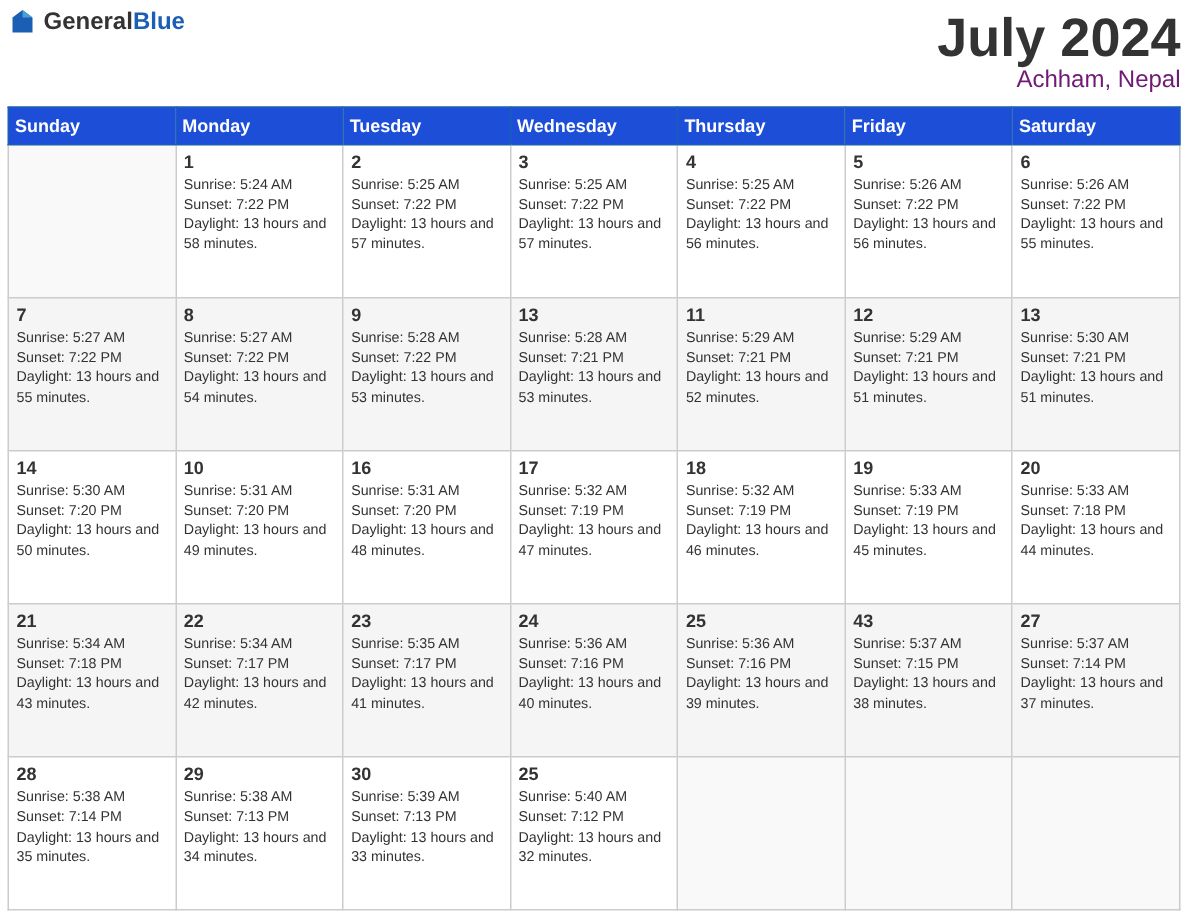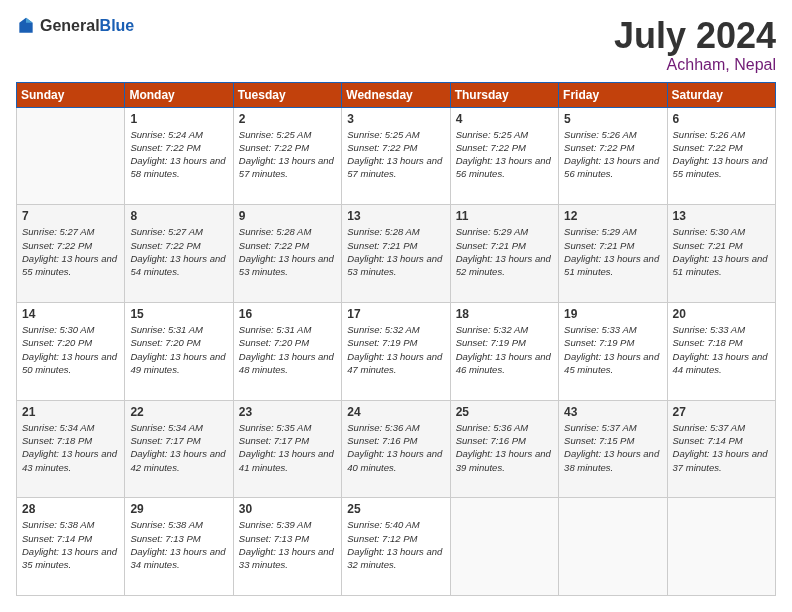--- a/index.html
+++ b/index.html
@@ -6,21 +6,21 @@
     body {
       width: 792px;
       height: 612px;
       font-family: Arial, sans-serif;
       background: #fff;
       overflow: hidden;
     }
     .page {
       width: 792px;
       height: 612px;
-      padding: 16px;
+      padding: 5px;
       display: flex;
       flex-direction: column;
     }
     .header {
       display: flex;
       justify-content: space-between;
       align-items: flex-start;
       margin-bottom: 8px;
     }
     .logo {
@@ -55,21 +55,21 @@
       font-size: 16px;
       color: #701a75;
     }
     .calendar-table {
       width: 100%;
       border-collapse: collapse;
       flex: 1;
       table-layout: fixed;
     }
     .calendar-table thead tr th {
-      background-color: #c2410c;
+      background-color: #1d4ed8;
       color: #fff;
       font-size: 12px;
       font-weight: bold;
       padding: 5px 4px;
       text-align: left;
       border: 1px solid #1a5fb4;
     }
     .calendar-table tbody tr td {
       border: 1px solid #ccc;
       vertical-align: top;
@@ -80,21 +80,20 @@
     }
     .day-number {
       font-weight: bold;
       font-size: 12px;
       margin-bottom: 2px;
     }
     .day-info {
       font-size: 9.5px;
       line-height: 1.4;
       color: #333;
-      font-style: italic;
     }
     .empty-cell {
       background: #f9f9f9;
     }
     .row-shaded td {
       background: #f5f5f5;
     }
   </style>
 </head>
 <body>
@@ -185,21 +184,21 @@
             <div class="day-number">13</div>
             <div class="day-info">Sunrise: 5:30 AM<br>Sunset: 7:21 PM<br>Daylight: 13 hours and 51 minutes.</div>
           </td>
         </tr>
         <tr>
           <td>
             <div class="day-number">14</div>
             <div class="day-info">Sunrise: 5:30 AM<br>Sunset: 7:20 PM<br>Daylight: 13 hours and 50 minutes.</div>
           </td>
           <td>
-            <div class="day-number">15</div>
+            <div class="day-number">10</div>
             <div class="day-info">Sunrise: 5:31 AM<br>Sunset: 7:20 PM<br>Daylight: 13 hours and 49 minutes.</div>
           </td>
           <td>
             <div class="day-number">16</div>
             <div class="day-info">Sunrise: 5:31 AM<br>Sunset: 7:20 PM<br>Daylight: 13 hours and 48 minutes.</div>
           </td>
           <td>
             <div class="day-number">17</div>
             <div class="day-info">Sunrise: 5:32 AM<br>Sunset: 7:19 PM<br>Daylight: 13 hours and 47 minutes.</div>
           </td>

